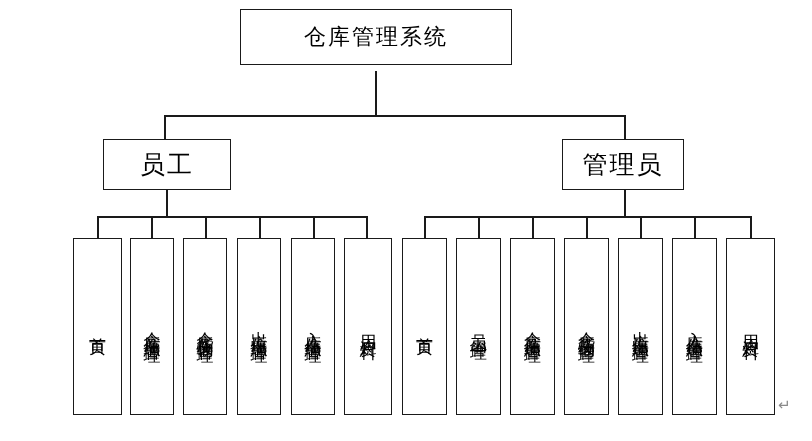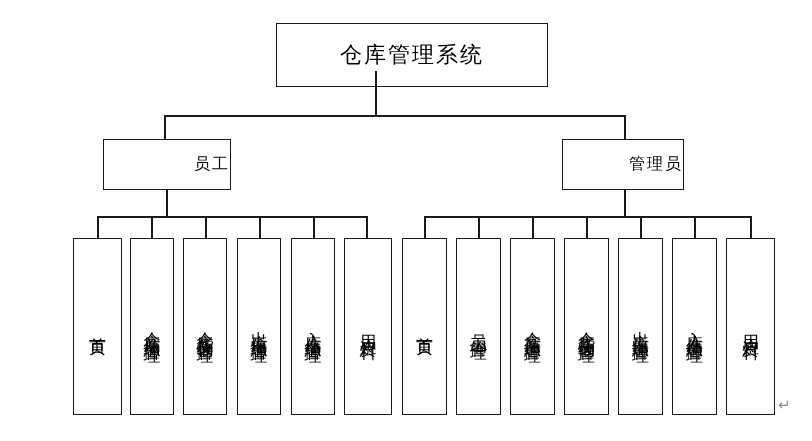--- a/index.html
+++ b/index.html
@@ -31,23 +31,22 @@
     text-align: center;
     color: #000000;
     line-height: 1.02;
   }
 
   .node-root {
     font-size: 22px;
     letter-spacing: 2px;
   }
   .node-lvl2 {
-    font-size: 16px;
+    font-size: 25px;
     letter-spacing: 2px;
-    justify-content: flex-end;
   }
 
   
   .node-leaf {
     font-size: 17px;
     padding: 4px 0;
   }
   .vtext {
     display: block;
     writing-mode: vertical-rl;
@@ -75,21 +74,21 @@
     color: #8a8a8a;
     font-family: "DejaVu Sans", "Liberation Sans", sans-serif;
     user-select: none;
   }
 </style>
 </head>
 <body>
 
 <div id="canvas">
 
-  <div class="node node-root" style="left:240px; top:23px; width:272px; height:64px;margin-left:36px;">
+  <div class="node node-root" style="left:240px; top:9px; width:272px; height:56px;">
     <span>仓库管理系统</span>
   </div>
 
   <div class="vline" style="left:375px; top:71px; height:45px;"></div>
   <div class="hline" style="left:164px; top:115px; width:461px;"></div>
   <div class="vline" style="left:164px; top:115px; height:25px;"></div>
   <div class="vline" style="left:624px; top:115px; height:25px;"></div>
 
   <div class="node node-lvl2" style="left:103px; top:139px; width:128px; height:51px;">
     <span>员工</span>

